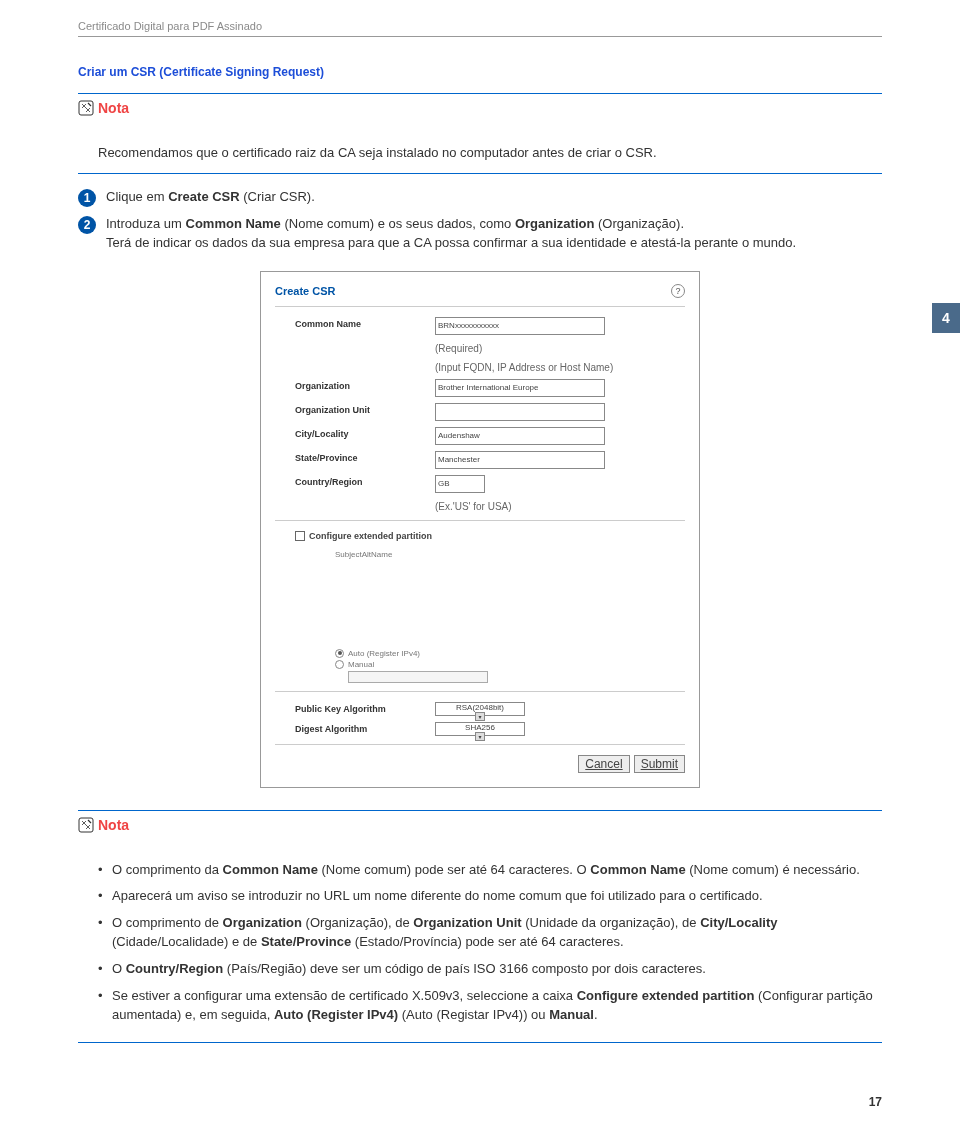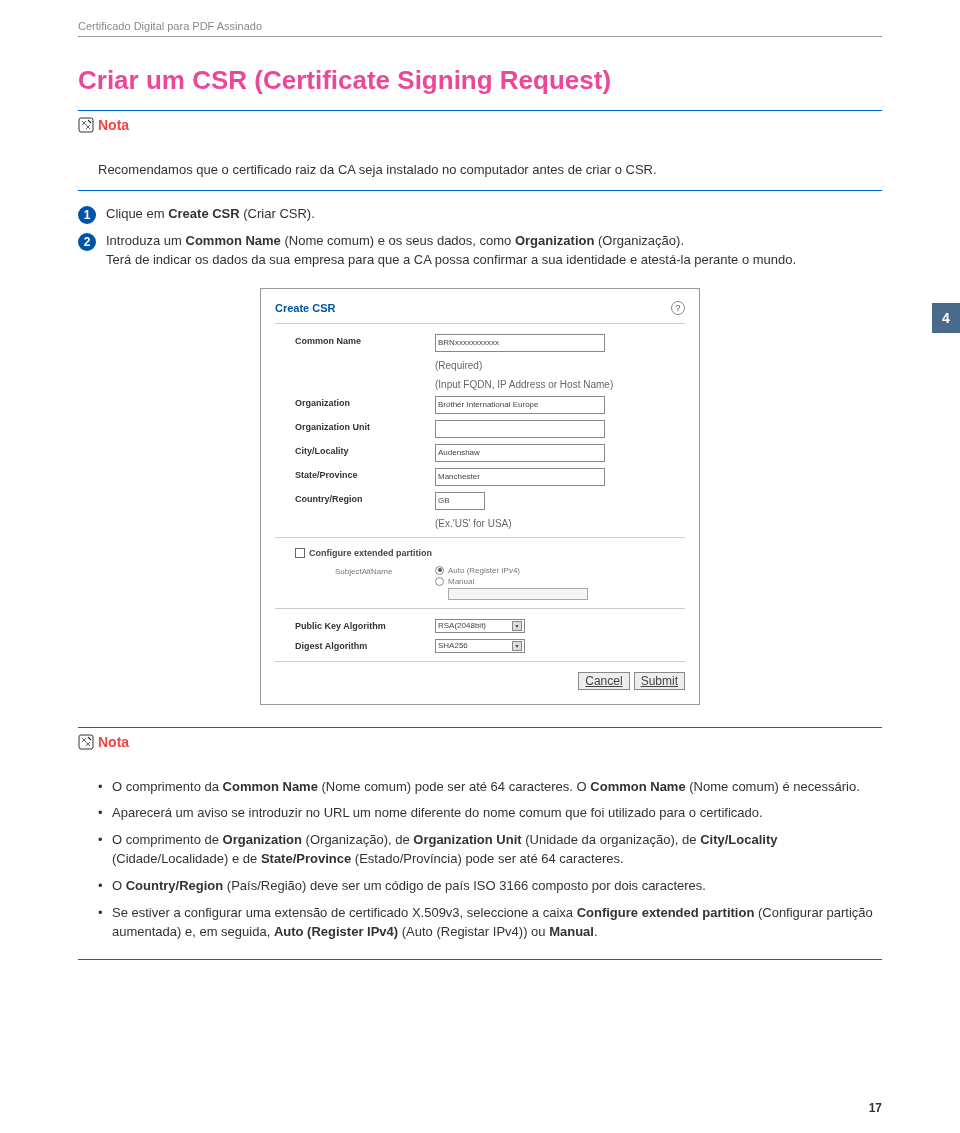--- a/index.html
+++ b/index.html
@@ -19,22 +19,22 @@
     font-size: 11px;
     color: #8a8a8a;
     margin-bottom: 4px;
   }
   hr.top-rule {
     border: none;
     border-top: 1px solid #999;
     margin-bottom: 28px;
   }
   h1 {
-    color: #ec4899;
-    font-size: 26px;
+    color: #1d4ed8;
+    font-size: 12px;
     font-weight: bold;
     margin-bottom: 14px;
   }
   .intro {
     font-size: 13px;
     line-height: 1.45;
     margin-bottom: 14px;
   }
   .nota-block {
     border-top: 1px solid #0066cc;
@@ -201,20 +201,21 @@
   .ss-checkbox {
     width: 10px;
     height: 10px;
     border: 1px solid #666;
     background: #fff;
   }
   .ss-sub-row {
     display: flex;
     padding-left: 60px;
     margin-bottom: 6px;
+    flex-direction: column;
   }
   .ss-sub-label {
     flex: 0 0 100px;
     font-size: 8px;
     color: #777;
     padding-top: 1px;
   }
   .ss-radios {
     flex: 1;
   }
@@ -254,20 +255,21 @@
   .ss-select {
     width: 90px;
     height: 14px;
     border: 1px solid #888;
     background: #fff;
     font-size: 8px;
     display: flex;
     align-items: center;
     justify-content: space-between;
     padding: 0 2px;
+    flex-direction: column;
   }
   .ss-select .arrow {
     width: 10px;
     height: 10px;
     background: #ddd;
     border: 1px solid #888;
     display: flex;
     align-items: center;
     justify-content: center;
     font-size: 6px;
@@ -280,21 +282,21 @@
   }
   .ss-btn {
     border: 1px solid #888;
     background: #eee;
     font-size: 12px;
     padding: 1px 6px;
     text-decoration: underline;
   }
   .page-num {
     position: absolute;
-    bottom: 18px;
+    bottom: 24px;
     right: 78px;
     font-size: 12px;
     font-weight: bold;
     color: #333;
   }
   b, strong { font-weight: bold; }
 </style>
 </head>
 <body>
 

